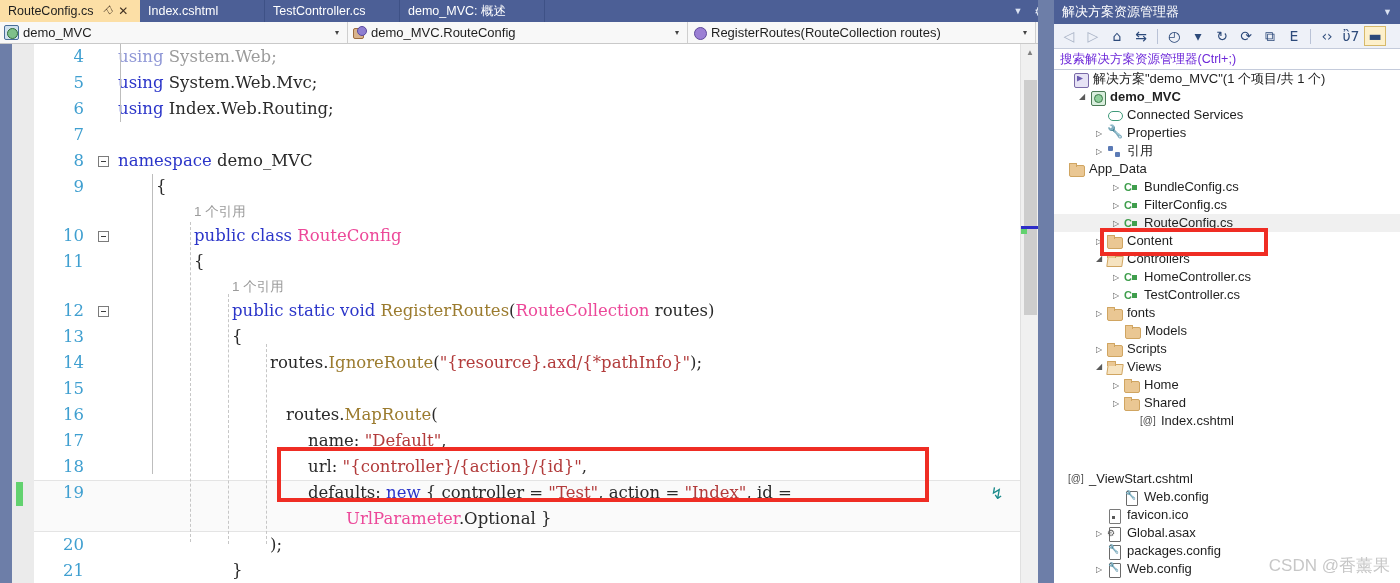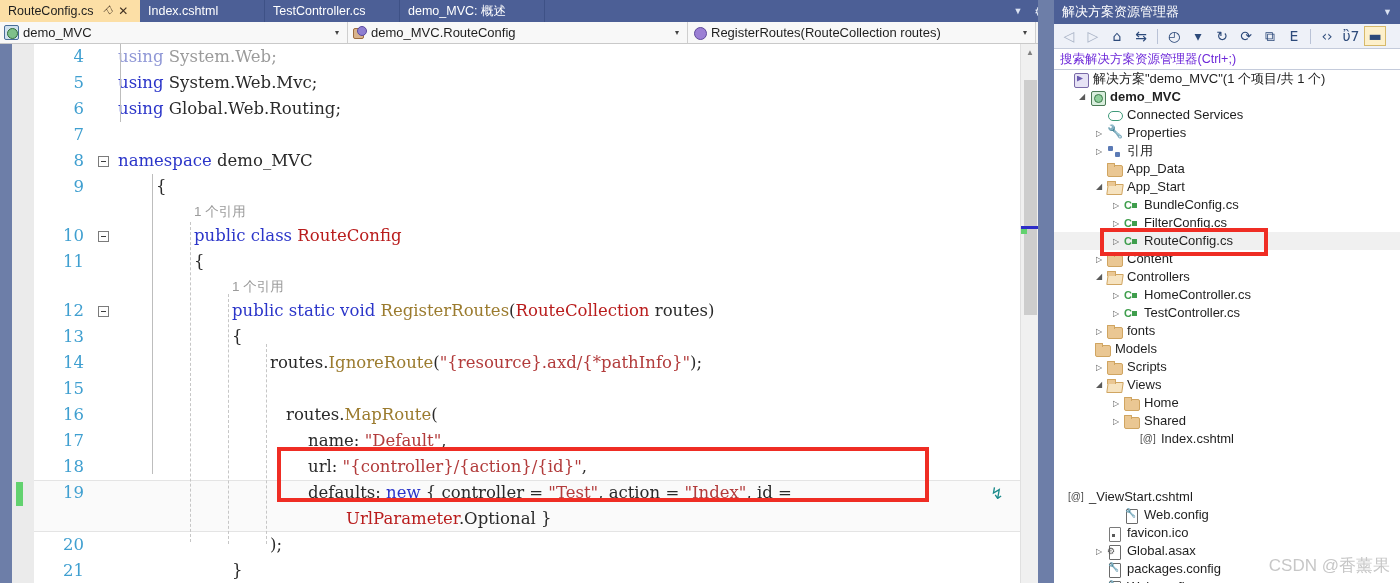--- a/index.html
+++ b/index.html
@@ -191,21 +191,21 @@
   .code-text {
     position: absolute; left: 84px; top: 0;
     height: 26px; line-height: 26px;
     white-space: pre;
   }
   .code-line.codelens .code-text { height: 23px; line-height: 23px; }
 
   
   .kw      { color: #2b35c9; }    
   .kw-dim  { color: #8f97d6; }    
-  .type    { color: #b91c1c; }    
+  .type    { color: #ec4899; }    
   .str     { color: #b23b3b; }    
   .meth    { color: #9b7b2e; }    
   .plain   { color: #2a2a2a; }
   .dim     { color: #9b9b9b; }
   .punct   { color: #2a2a2a; }
 
   
   .vguide {
     position: absolute; top: 0; width: 0;
     border-left: 1px solid #bdbdbd;
@@ -522,21 +522,21 @@
       <div id="nav-splitter">⨍</div>
     </div>
 
     <div id="code-surface">
       <div id="indicator-strip"></div>
         <div class="current-line-band" style="top: 436px; height: 52px;"></div>
       <div id="selection-margin"></div>
       <div id="code-scroll">
           <div class="code-line" style="position: absolute; left: 0px; top: 0px; width: 986px; height: 26px;"><div class="ln" style="height: 26px; line-height: 26px;">4</div><div class="code-text" style="left: 84px; height: 26px; line-height: 26px;"><span class="kw-dim">using</span><span class="dim"> System.Web;</span></div></div>
           <div class="code-line" style="position: absolute; left: 0px; top: 26px; width: 986px; height: 26px;"><div class="ln" style="height: 26px; line-height: 26px;">5</div><div class="code-text" style="left: 84px; height: 26px; line-height: 26px;"><span class="kw">using</span><span class="plain"> System.Web.Mvc;</span></div></div>
-          <div class="code-line" style="position: absolute; left: 0px; top: 52px; width: 986px; height: 26px;"><div class="ln" style="height: 26px; line-height: 26px;">6</div><div class="code-text" style="left: 84px; height: 26px; line-height: 26px;"><span class="kw">using</span><span class="plain"> Global.Web.Routing;</span></div></div>
+          <div class="code-line" style="position: absolute; left: 0px; top: 52px; width: 986px; height: 26px;"><div class="ln" style="height: 26px; line-height: 26px;">6</div><div class="code-text" style="left: 84px; height: 26px; line-height: 26px;"><span class="kw">using</span><span class="plain"> Index.Web.Routing;</span></div></div>
           <div class="code-line" style="position: absolute; left: 0px; top: 78px; width: 986px; height: 26px;"><div class="ln" style="height: 26px; line-height: 26px;">7</div><div class="code-text" style="left: 84px; height: 26px; line-height: 26px;"></div></div>
           <div class="code-line" style="position: absolute; left: 0px; top: 104px; width: 986px; height: 26px;"><div class="ln" style="height: 26px; line-height: 26px;">8</div><div class="glyph-col" style="height: 26px;"><div class="fold"></div></div><div class="code-text" style="left: 84px; height: 26px; line-height: 26px;"><span class="kw">namespace</span><span class="plain"> demo_MVC</span></div></div>
           <div class="code-line" style="position: absolute; left: 0px; top: 130px; width: 986px; height: 26px;"><div class="ln" style="height: 26px; line-height: 26px;">9</div><div class="code-text" style="left: 122px; height: 26px; line-height: 26px;"><span class="punct">{</span></div></div>
           <div class="code-line codelens" style="position: absolute; left: 0px; top: 156px; width: 986px; height: 23px;"><div class="code-text" style="left: 160px; height: 23px; line-height: 23px;"><span class="dim">1 个引用</span></div></div>
           <div class="code-line" style="position: absolute; left: 0px; top: 179px; width: 986px; height: 26px;"><div class="ln" style="height: 26px; line-height: 26px;">10</div><div class="glyph-col" style="height: 26px;"><div class="fold"></div></div><div class="code-text" style="left: 160px; height: 26px; line-height: 26px;"><span class="kw">public class </span><span class="type">RouteConfig</span></div></div>
           <div class="code-line" style="position: absolute; left: 0px; top: 205px; width: 986px; height: 26px;"><div class="ln" style="height: 26px; line-height: 26px;">11</div><div class="code-text" style="left: 160px; height: 26px; line-height: 26px;"><span class="punct">{</span></div></div>
           <div class="code-line codelens" style="position: absolute; left: 0px; top: 231px; width: 986px; height: 23px;"><div class="code-text" style="left: 198px; height: 23px; line-height: 23px;"><span class="dim">1 个引用</span></div></div>
           <div class="code-line" style="position: absolute; left: 0px; top: 254px; width: 986px; height: 26px;"><div class="ln" style="height: 26px; line-height: 26px;">12</div><div class="glyph-col" style="height: 26px;"><div class="fold"></div></div><div class="code-text" style="left: 198px; height: 26px; line-height: 26px;"><span class="kw">public static void </span><span class="meth">RegisterRoutes</span><span class="punct">(</span><span class="type">RouteCollection</span><span class="plain"> routes)</span></div></div>
           <div class="code-line" style="position: absolute; left: 0px; top: 280px; width: 986px; height: 26px;"><div class="ln" style="height: 26px; line-height: 26px;">13</div><div class="code-text" style="left: 198px; height: 26px; line-height: 26px;"><span class="punct">{</span></div></div>
           <div class="code-line" style="position: absolute; left: 0px; top: 306px; width: 986px; height: 26px;"><div class="ln" style="height: 26px; line-height: 26px;">14</div><div class="code-text" style="left: 236px; height: 26px; line-height: 26px;"><span class="plain">routes.</span><span class="meth">IgnoreRoute</span><span class="punct">(</span><span class="str">"{resource}.axd/{*pathInfo}"</span><span class="punct">);</span></div></div>
@@ -642,29 +642,24 @@
         <div class="tree-row" style="padding-left: 38px;">
           <span class="tw collapsed"></span>
           <span class="tree-icon ic-wrench"></span>
           <span class="tree-label">Properties</span>
         </div>
         <div class="tree-row" style="padding-left: 38px;">
           <span class="tw collapsed"></span>
           <span class="tree-icon ic-ref"></span>
           <span class="tree-label">引用</span>
         </div>
-        <div class="tree-row" style="padding-left: 38px;">
+        <div class="tree-row" style="">
           <span class="tw"></span>
           <span class="tree-icon ic-folder"></span>
           <span class="tree-label">App_Data</span>
-        </div>
-        <div class="tree-row" style="padding-left: 38px;">
-          <span class="tw expanded"></span>
-          <span class="tree-icon ic-folder-open"></span>
-          <span class="tree-label">App_Start</span>
         </div>
         <div class="tree-row" style="padding-left: 55px;">
           <span class="tw collapsed"></span>
           <span class="tree-icon ic-cs"></span>
           <span class="tree-label">BundleConfig.cs</span>
         </div>
         <div class="tree-row" style="padding-left: 55px;">
           <span class="tw collapsed"></span>
           <span class="tree-icon ic-cs"></span>
           <span class="tree-label">FilterConfig.cs</span>
@@ -692,21 +687,21 @@
         <div class="tree-row" style="padding-left: 55px;">
           <span class="tw collapsed"></span>
           <span class="tree-icon ic-cs"></span>
           <span class="tree-label">TestController.cs</span>
         </div>
         <div class="tree-row" style="padding-left: 38px;">
           <span class="tw collapsed"></span>
           <span class="tree-icon ic-folder"></span>
           <span class="tree-label">fonts</span>
         </div>
-        <div class="tree-row" style="padding-left: 26px;">
+        <div class="tree-row" style="padding-left: 56px;">
           <span class="tw"></span>
           <span class="tree-icon ic-folder"></span>
           <span class="tree-label">Models</span>
         </div>
         <div class="tree-row" style="padding-left: 38px;">
           <span class="tw collapsed"></span>
           <span class="tree-icon ic-folder"></span>
           <span class="tree-label">Scripts</span>
         </div>
         <div class="tree-row" style="padding-left: 38px;">

